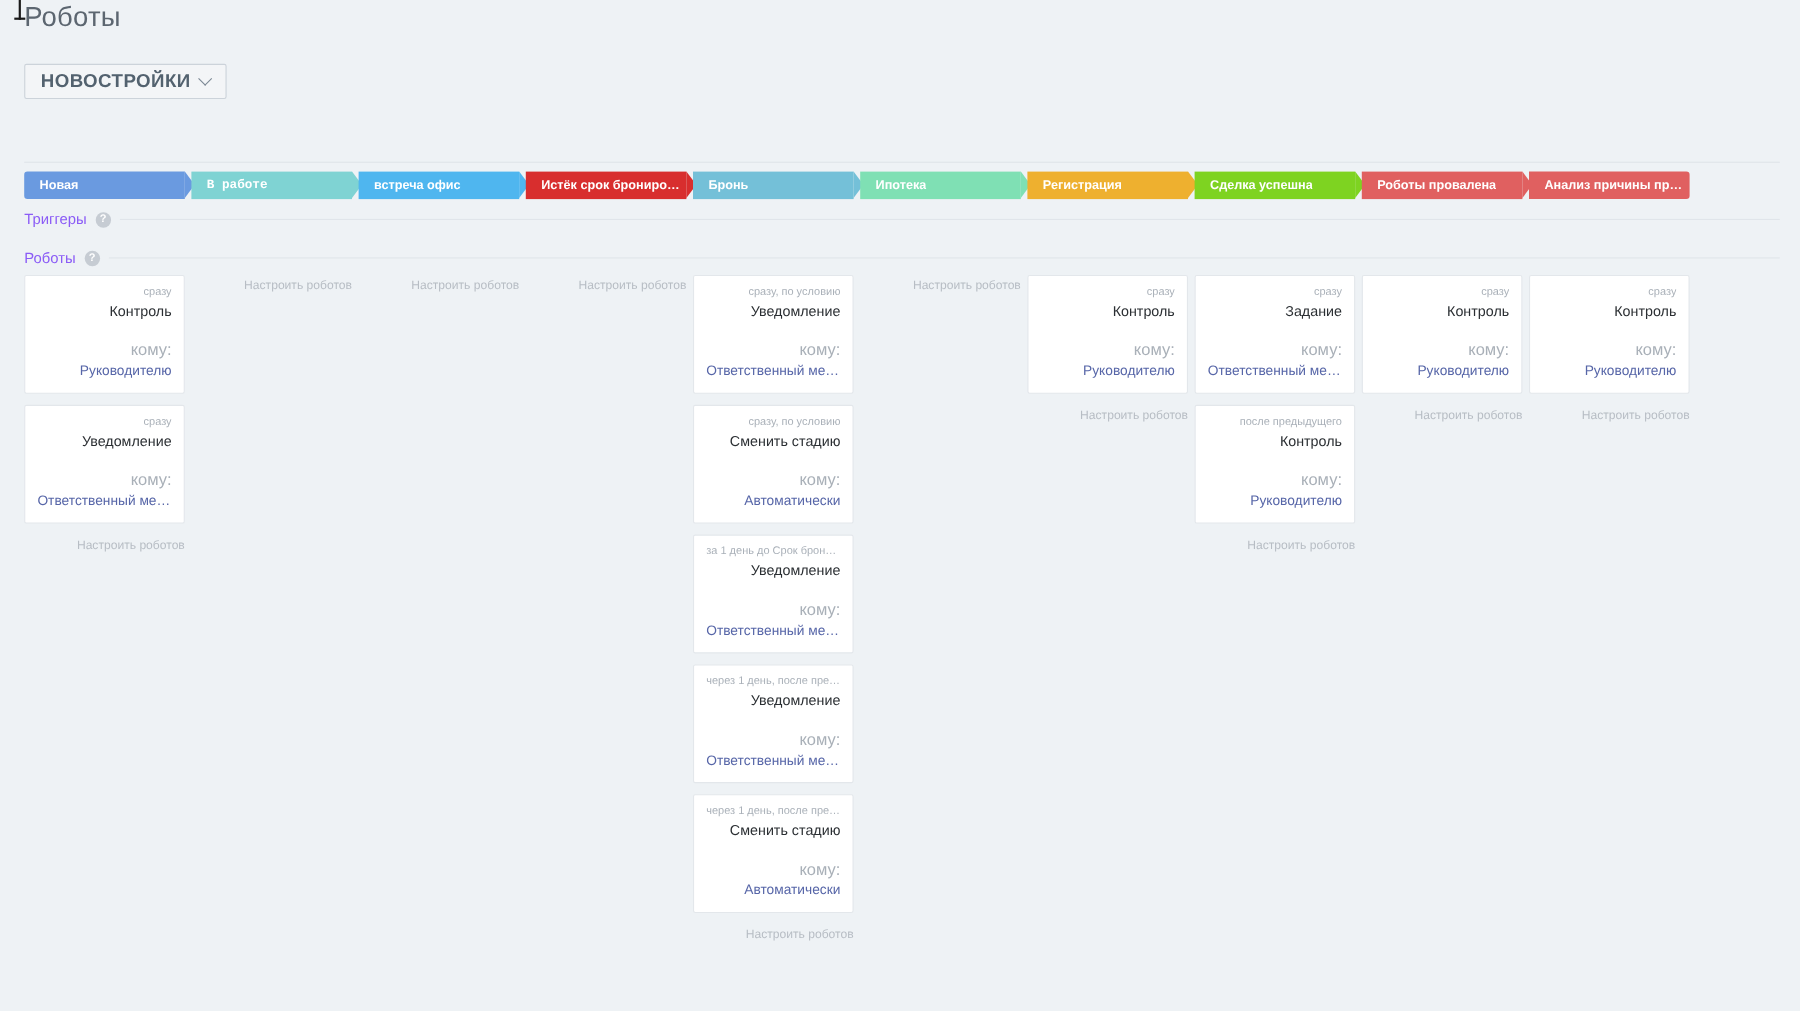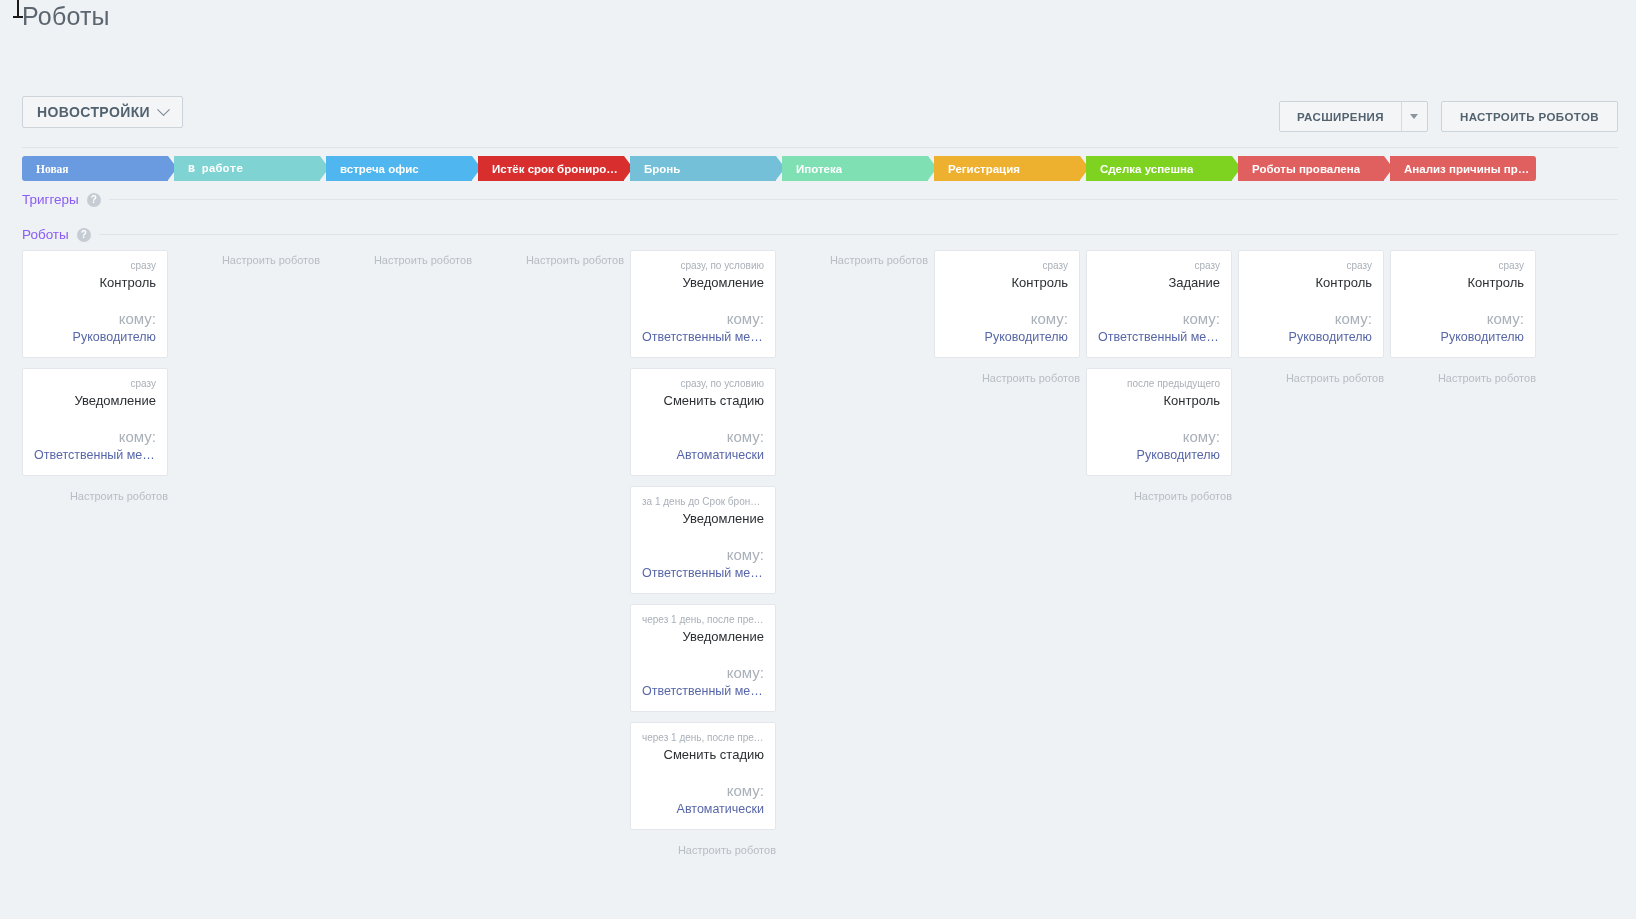--- a/index.html
+++ b/index.html
@@ -26,22 +26,22 @@
     content: ""; position: absolute; left: -4px; width: 10px; height: 2px; background: #1a1a1a;
   }
   .text-caret::before { top: 0; }
   .text-caret::after { bottom: 0; }
 
   .filter-btn {
     position: absolute; left: 22px; top: 58px;
     height: 32px; padding: 0 14px;
     display: flex; align-items: center; gap: 9px;
     background: #f3f5f7; border: 1px solid #ccd3da; border-radius: 2px;
-    font-size: 14px; font-weight: 700; color: #53626f;
-    letter-spacing: 0.4px; cursor: pointer; margin-top: 38px;
+    font-size: 17px; font-weight: 700; color: #53626f;
+    letter-spacing: 0.4px; cursor: pointer;
   }
   .chev { display: inline-block; width: 9px; height: 9px;
           border-right: 1.6px solid #7b8794; border-bottom: 1.6px solid #7b8794;
           transform: rotate(45deg) translate(-2px,-2px); }
 
   .topright { position: absolute; right: 18px; top: 101px; display: flex; gap: 13px; }
   .btn-split {
     display: flex; align-items: stretch;
     background: #f3f5f7; border: 1px solid #ccd3da; border-radius: 2px; height: 31px;
     cursor: pointer;
@@ -120,34 +120,25 @@
 <div class="page">
 
   <div class="text-caret"></div>
   <div class="page-title">Роботы</div>
 
   <div class="filter-btn">
     <span>НОВОСТРОЙКИ</span>
     <span class="chev"></span>
   </div>
 
-  <div class="topright">
-    <div class="btn-split">
-      <span class="lbl">РАСШИРЕНИЯ</span>
-      <span class="arrow">
-        <span class="caret-dn"></span>
-      </span>
-    </div>
-    <div class="btn-plain">НАСТРОИТЬ РОБОТОВ</div>
-  </div>
 
   <div class="hr-top"></div>
 
   <div class="stages" id="stages">
-      <div class="stage first" style="width: 146px; background: rgb(106, 154, 224); color: rgb(106, 154, 224); font-family: Liberation Serif, serif;">
+      <div class="stage first" style="width: 146px; background: rgb(106, 154, 224); color: rgb(106, 154, 224);">
         <span class="st-txt" style="color: rgb(255, 255, 255);">Новая</span>
       </div>
       <div class="stage" style="width: 146px; background: rgb(127, 211, 211); color: rgb(127, 211, 211); font-family: Liberation Mono, monospace;">
         <span class="st-txt" style="color: rgb(255, 255, 255);">В работе</span>
       </div>
       <div class="stage" style="width: 146px; background: rgb(79, 182, 239); color: rgb(79, 182, 239);">
         <span class="st-txt" style="color: rgb(255, 255, 255);">встреча офис</span>
       </div>
       <div class="stage" style="width: 146px; background: rgb(216, 46, 46); color: rgb(216, 46, 46);">
         <span class="st-txt" style="color: rgb(255, 255, 255);">Истёк срок бронирова…</span>

